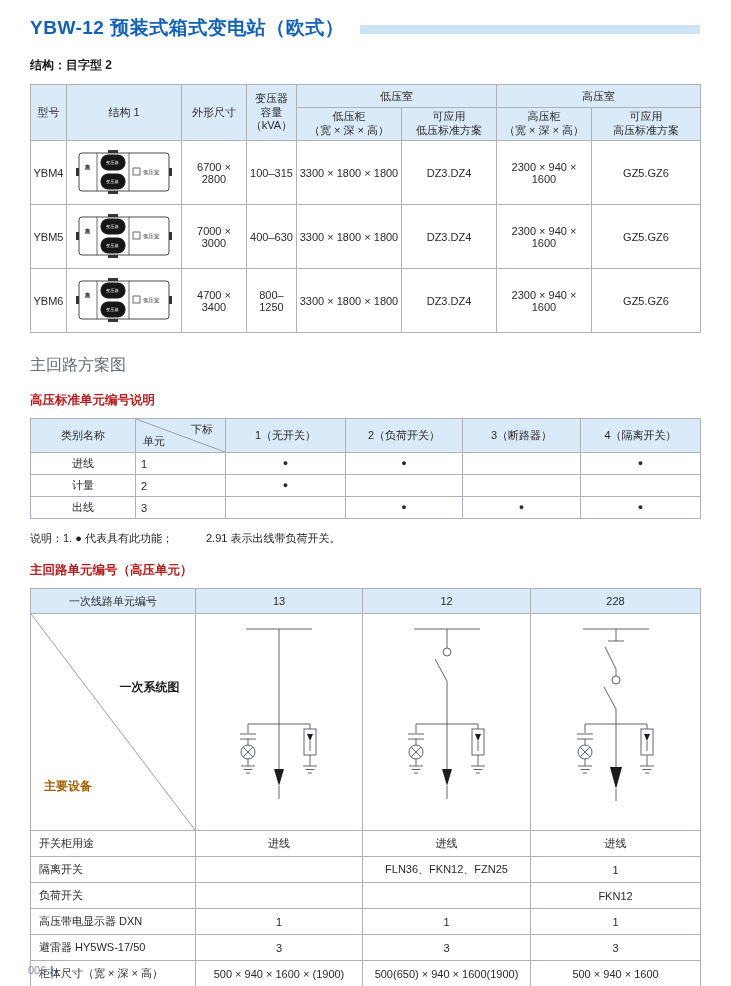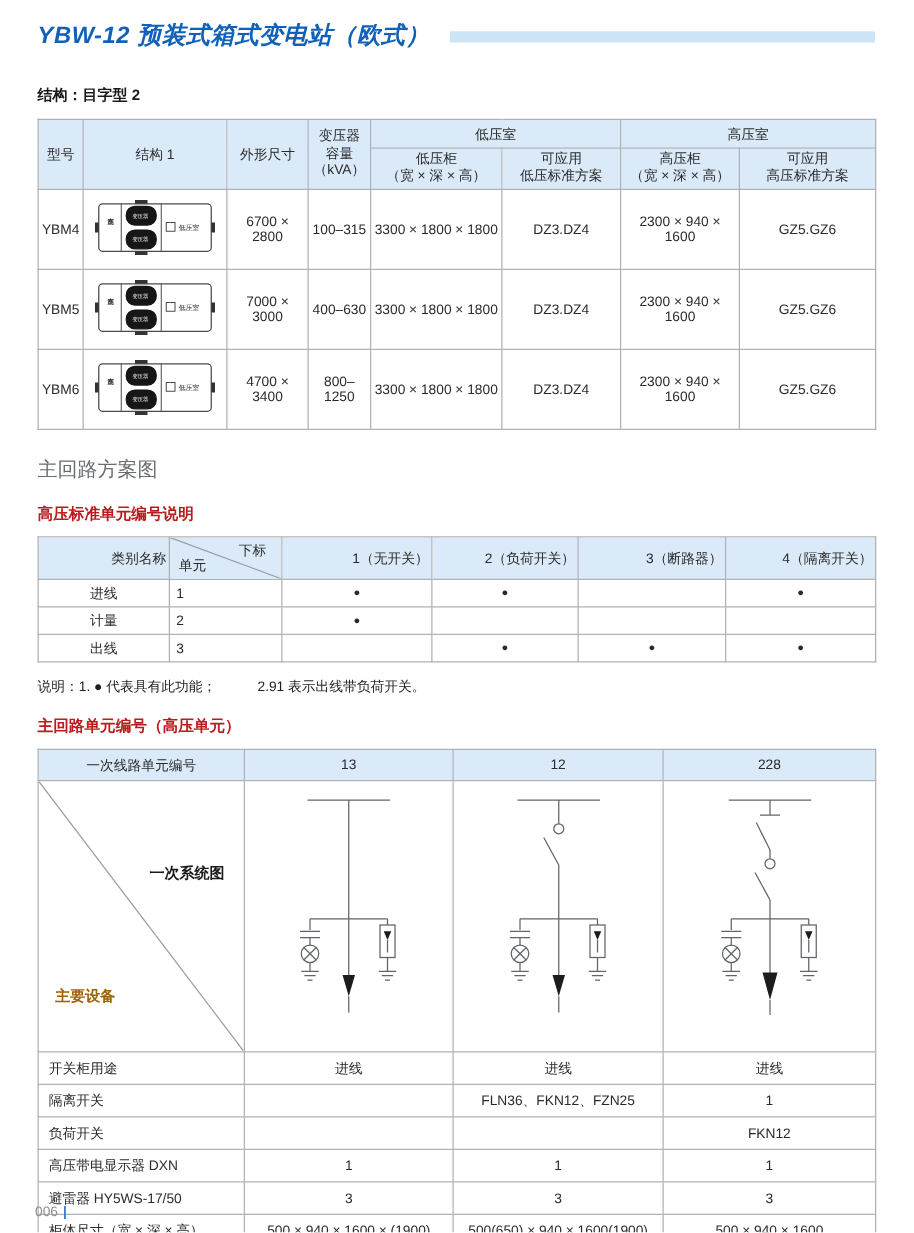--- a/index.html
+++ b/index.html
@@ -2,45 +2,45 @@
 <html><head>
 <meta charset="utf-8">
 <style>
   html,body{margin:0;padding:0;background:#fff;}
   .page{position:relative;width:731px;height:986px;background:#fff;overflow:hidden;
         font-family:"Liberation Sans","DejaVu Sans",sans-serif;color:#2a2a2a;}
   .content{margin-left:30px;width:670px;}
 
   
   .title-row{display:flex;align-items:center;padding-top:15px;}
-  .doc-title{font-size:19px;font-weight:bold;color:#1161b8;letter-spacing:0.5px;white-space:nowrap;font-style:italic;}
+  .doc-title{font-size:19px;font-weight:bold;color:#1161b8;letter-spacing:0.5px;white-space:nowrap;}
   .title-bar{flex:1;height:9px;background:#cde4f6;margin-left:16px;margin-top:2px;}
 
-  .structure-label{margin-top:27px;font-size:12px;font-weight:700;color:#1a1a1a;}
+  .structure-label{margin-top:16px;font-size:12px;font-weight:700;color:#1a1a1a;}
 
   
   table{border-collapse:collapse;table-layout:fixed;width:670px;font-size:11px;color:#2a2a2a;}
   td,th{border:1px solid #aeb2b6;text-align:center;vertical-align:middle;padding:1px 2px;
         font-weight:normal;overflow:hidden;}
   table{border:1px solid #8b9196;}
   .hd{background:#daeaf8;}
   .pre{white-space:pre-line;line-height:1.25;}
 
   .spec-table{margin-top:10px;}
   .spec-table .hrow1 td{height:20px;}
   .spec-table .hrow2 td{height:30px;}
   .spec-table .brow td{height:61px;}
 
   
   .sec-title{margin-top:22px;font-size:16px;color:#6a6e71;font-weight:500;}
   .sub-title{margin-top:16px;font-size:12.5px;font-weight:600;color:#b91c1c;}
 
   
   .unit-table{margin-top:9px;}
-  .unit-table .hrow td{height:31px;text-align:right;}
+  .unit-table .hrow td{height:31px;}
   .unit-table .brow td{height:19px;}
   .cell-num{text-align:left;padding-left:5px;}
   .dot{font-size:9px;line-height:1;}
   .diag-cell{position:relative;padding:0;}
   .diag-svg{position:absolute;left:0;top:0;width:100%;height:100%;}
   .diag-sub{position:absolute;top:3px;right:12px;font-size:11px;}
   .diag-unit{position:absolute;bottom:3px;left:7px;font-size:11px;}
 
   .note-row{margin-top:12px;font-size:11px;color:#1f1f1f;}
   .note2{margin-left:30px;}

